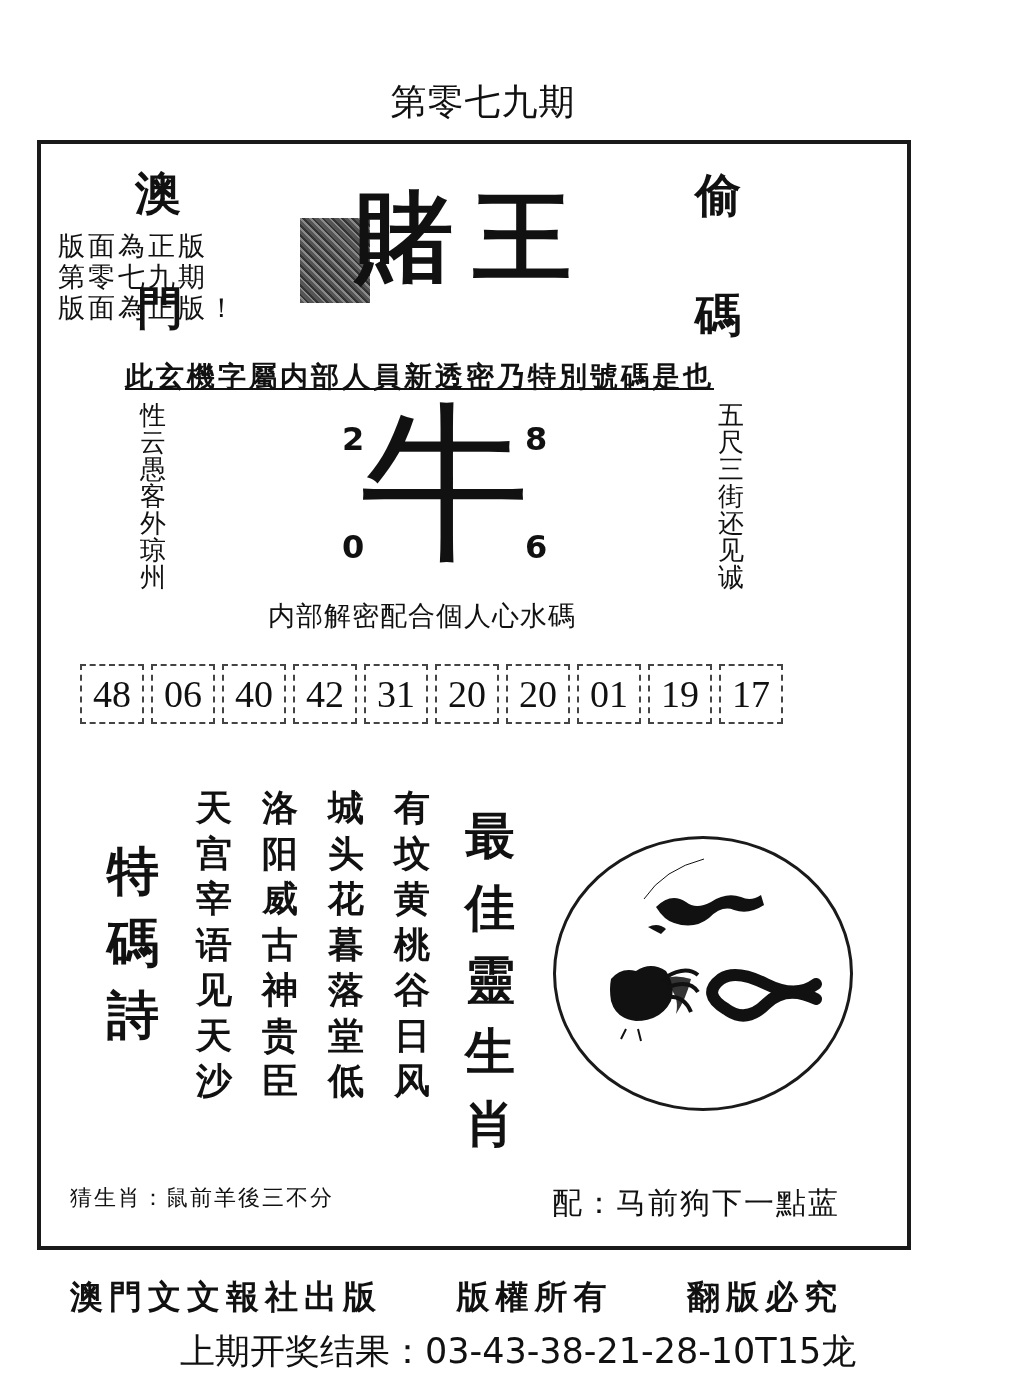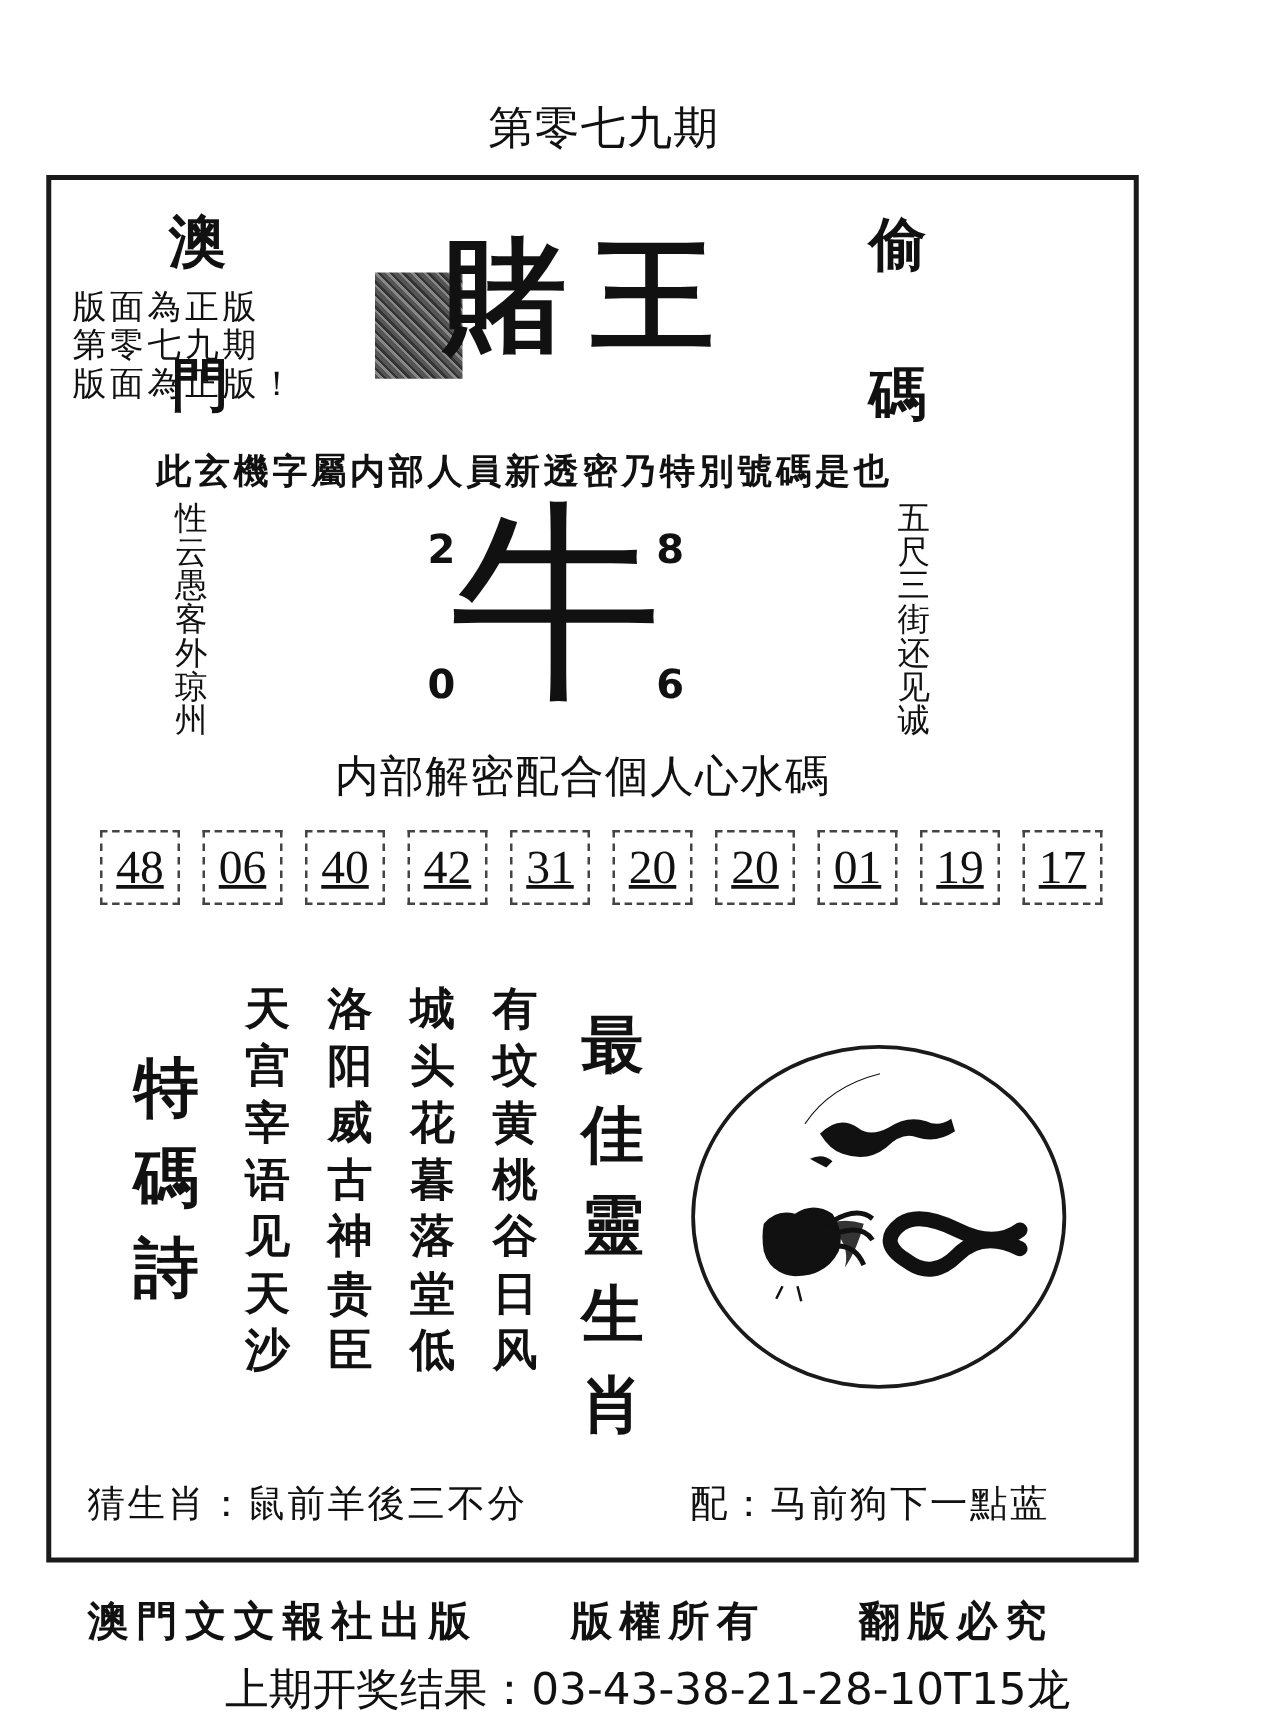--- a/index.html
+++ b/index.html
@@ -11,37 +11,37 @@
   .vcol{display:flex;flex-direction:column;align-items:center;}
   .brush{font-family:"DejaVu Serif", serif;font-weight:bold;}
   .ao{left:135px;top:170px;font-size:46px;line-height:1;}
   .men{left:137px;top:285px;font-size:46px;line-height:1;}
   .notice{left:58px;top:230px;font-size:27px;line-height:31px;letter-spacing:3px;}
   .logo-img{left:300px;top:218px;width:70px;height:85px;
        background:repeating-linear-gradient(45deg,#555 0 3px,#888 3px 5px,#333 5px 7px);}
   .logo-text{left:355px;top:188px;font-size:98px;font-weight:bold;font-family:"DejaVu Sans", sans-serif;letter-spacing:20px;line-height:1;}
   .tou{left:695px;top:165px;font-size:46px;}
   .ma{left:695px;top:285px;font-size:46px;}
-  .tagline{left:125px;top:358px;font-size:28px;font-weight:bold;letter-spacing:3px;white-space:nowrap;}
+  .tagline{left:125px;top:358px;font-size:28px;font-weight:bold;letter-spacing:3px;white-space:nowrap;text-decoration:underline;}
   .vleft{left:140px;top:402px;font-size:26px;line-height:27px;}
   .vright{left:718px;top:402px;font-size:26px;line-height:27px;}
   .num{font-family:"DejaVu Sans", sans-serif;font-weight:bold;font-size:32px;}
   .n1{left:342px;top:420px;} .n2{left:525px;top:420px;}
   .n3{left:342px;top:528px;} .n4{left:525px;top:528px;}
   .big-char{left:360px;top:398px;font-size:170px;line-height:1;font-family:"DejaVu Serif", serif;}
-  .decode{left:268px;top:598px;font-size:35px;font-family:Liberation Mono, monospace;letter-spacing:1px;}
-  .boxes{left:80px;top:664px;display:flex;gap:18px;text-decoration:underline;}
+  .decode{left:268px;top:598px;font-size:27px;font-family:Liberation Mono, monospace;letter-spacing:1px;}
+  .boxes{left:80px;top:664px;display:flex;gap:7px;}
   .box{width:64px;height:60px;border:2px dashed #444;box-sizing:border-box;display:flex;align-items:center;justify-content:center;
        font-size:38px;font-family:"Liberation Serif", serif;}
   .poem-title{left:107px;top:835px;font-size:52px;line-height:72px;}
   .poem{left:195px;top:785px;display:flex;gap:28px;font-family:"DejaVu Sans", sans-serif;font-weight:bold;font-size:36px;line-height:45.5px;}
   .poem .col{display:flex;flex-direction:column;width:38px;align-items:center;}
   .best{left:465px;top:800px;font-size:50px;line-height:72px;}
   .circle{left:553px;top:836px;width:300px;height:275px;border:3px solid #1a1a1a;border-radius:50%;box-sizing:border-box;}
-  .guess{left:70px;top:1183px;font-size:30px;white-space:nowrap;letter-spacing:2px;}
+  .guess{left:70px;top:1183px;font-size:22px;white-space:nowrap;letter-spacing:2px;}
   .match{left:552px;top:1183px;font-size:30px;white-space:nowrap;letter-spacing:2px;}
   .footer{left:70px;top:1275px;font-size:33px;white-space:nowrap;letter-spacing:6px;}
   .footer span{margin-right:58px;font-weight:bold;}
   .result{left:180px;top:1328px;font-size:35px;font-family:"DejaVu Sans", sans-serif;white-space:nowrap;text-align:right;}
 </style>
 </head>
 <body>
 
 <div class="abs issue">第零七九期</div>
 

